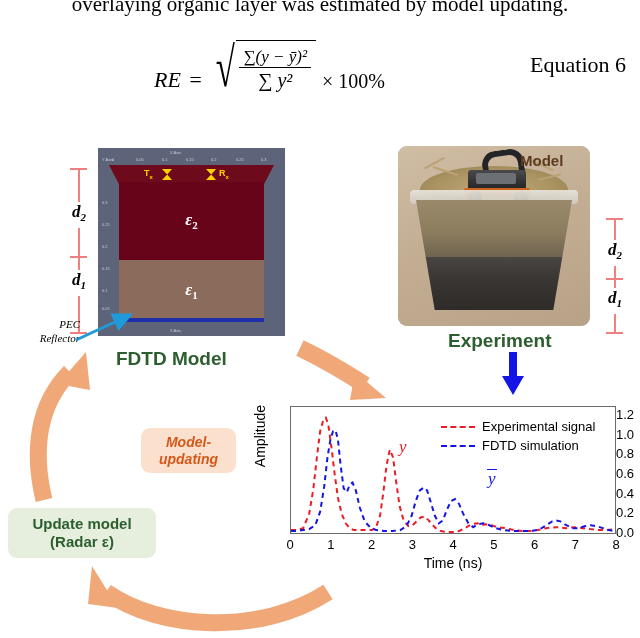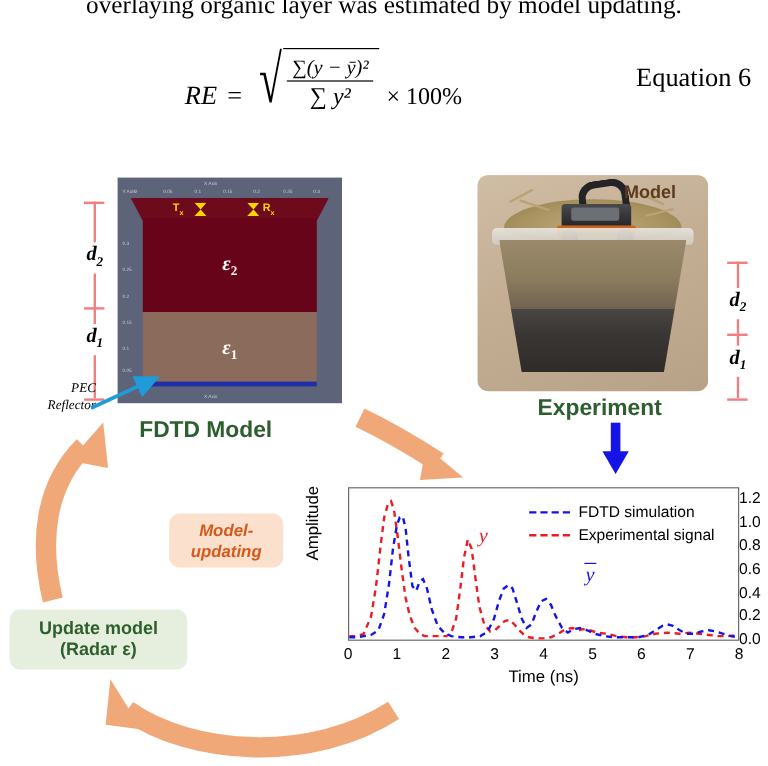--- a/index.html
+++ b/index.html
@@ -311,27 +311,27 @@
   <div class="xlab">Time (ns)</div>
 
   <div class="plot-frame">
     <svg id="plot-svg" viewBox="0 0 326 128" preserveAspectRatio="none">
         <path d="M0.00,125.05 L6.11,125.05 L12.22,123.08 L18.34,108.31 L22.41,83.69 L26.49,47.26 L29.34,24.62 L32.60,12.80 L35.05,10.83 L37.49,17.72 L40.75,41.35 L44.01,68.92 L47.27,92.55 L50.94,108.31 L55.01,118.15 L59.09,123.08 L63.16,125.05 L69.27,125.05 L75.39,125.05 L81.50,125.05 L85.58,122.09 L89.65,110.28 L92.91,86.65 L96.17,59.08 L99.43,43.32 L102.69,51.20 L105.95,76.80 L109.21,100.43 L113.28,115.20 L118.17,121.11 L122.25,120.12 L126.33,116.18 L130.40,112.25 L134.47,111.26 L138.55,115.20 L142.63,120.12 L146.70,124.06 L150.78,126.03 L156.89,127.02 L163.00,127.02 L169.11,126.03 L175.22,123.08 L181.34,119.14 L187.45,118.15 L191.53,120.12 L195.60,119.14 L201.71,120.12 L207.82,122.09 L215.97,123.08 L224.13,125.05 L232.28,126.03 L240.43,126.03 L248.57,125.05 L256.72,123.08 L266.91,122.09 L277.10,123.08 L285.25,122.09 L293.40,123.08 L301.55,124.06 L309.70,125.05 L317.85,125.05 L326.00,124.06" fill="none" stroke="#ec1c24" stroke-width="2" vector-effect="non-scaling-stroke" stroke-dasharray="5,4"></path>
         <path d="M0.00,126.03 L6.11,126.03 L12.22,125.05 L18.34,124.06 L24.45,120.12 L29.34,106.34 L33.41,80.74 L36.68,51.20 L39.94,31.51 L42.38,24.62 L44.83,23.63 L47.27,33.48 L49.71,57.11 L52.98,82.71 L56.23,86.65 L59.09,78.77 L61.94,76.80 L65.20,84.68 L69.27,102.40 L74.17,116.18 L79.46,122.09 L85.58,125.05 L93.72,126.03 L101.88,126.03 L110.03,125.05 L116.14,121.11 L121.44,110.28 L125.51,95.51 L129.59,84.68 L133.66,81.72 L136.92,84.68 L140.59,96.49 L144.66,110.28 L148.74,118.15 L152.81,115.20 L156.89,104.37 L160.96,95.51 L165.04,93.54 L169.11,98.46 L173.19,108.31 L178.48,118.15 L183.38,122.09 L188.27,119.14 L193.56,118.15 L199.68,120.12 L205.79,123.08 L213.94,125.05 L222.09,126.03 L232.28,126.03 L242.46,126.03 L250.61,124.06 L256.72,120.12 L262.84,116.18 L266.91,115.20 L270.99,116.18 L277.10,120.12 L283.21,123.08 L289.32,123.08 L295.44,121.11 L301.55,120.12 L307.66,121.11 L313.78,123.08 L319.89,125.05 L326.00,126.03" fill="none" stroke="#1414e6" stroke-width="2" vector-effect="non-scaling-stroke" stroke-dasharray="5,4"></path>
       </svg>
 
     <div class="legend">
       <div class="legrow">
+        <span class="legdash" style="border-color:#ec1c24;"></span>
+        <span>Experimental signal</span>
+      </div>
+      <div class="legrow">
         <span class="legdash" style="border-color:#1414e6;"></span>
         <span>FDTD simulation</span>
       </div>
-      <div class="legrow">
-        <span class="legdash" style="border-color:#ec1c24;"></span>
-        <span>Experimental signal</span>
-      </div>
     </div>
 
     <div class="ann" id="ann-y">
       <span>y</span>
     </div>
     <div class="ann" id="ann-ybar">
       <span class="ovb-b">y</span>
     </div>
   </div>
 </div>

